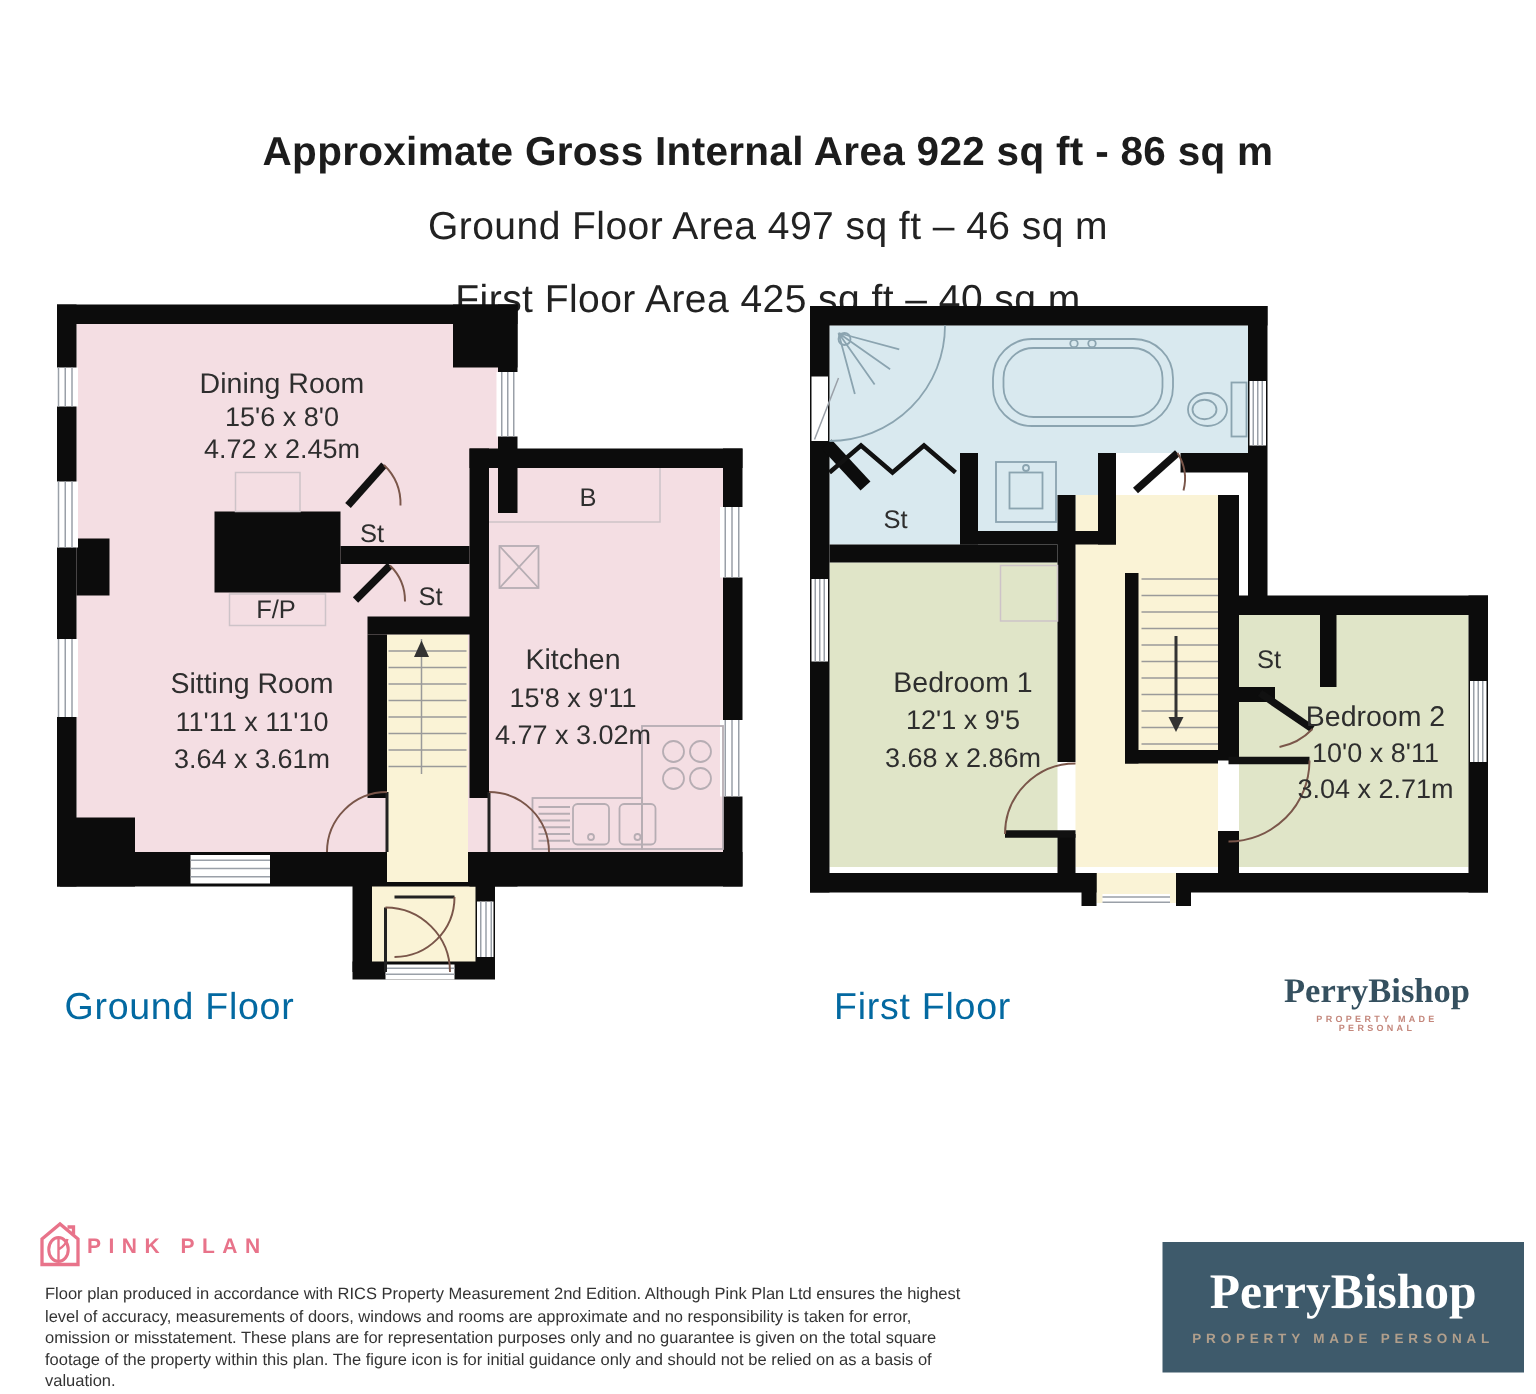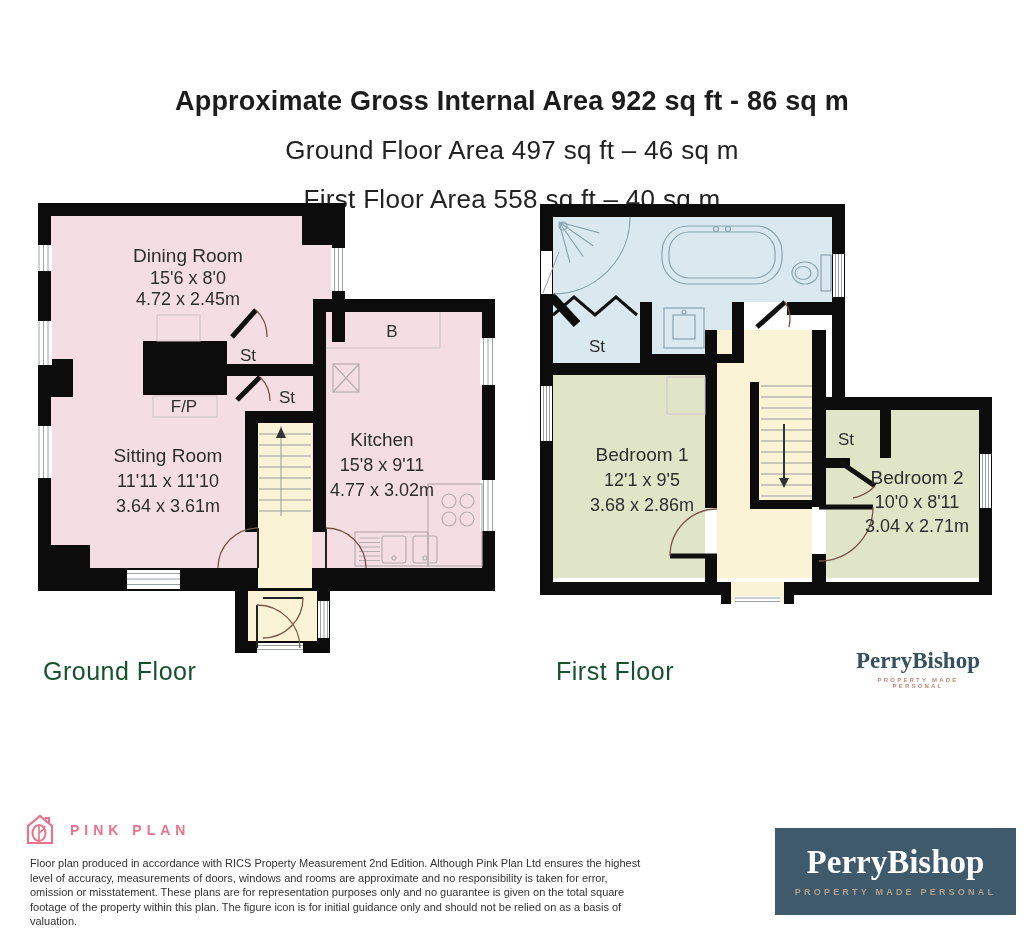--- a/index.html
+++ b/index.html
@@ -7,25 +7,25 @@
     --wall:#0c0c0c; --brand-navy:#35505f; --brand-box:#3e5a6b; --brand-tan:#b19f8c;
     --pinkplan:#e8738a;
   }
   html,body{margin:0;padding:0;background:#fff;}
   .page{position:relative;width:1024px;height:929px;background:#fff;overflow:hidden;
         font-family:"Liberation Sans", sans-serif;}
   .hdr{position:absolute;top:86px;left:0;width:1024px;text-align:center;color:#1c1c1c;}
   .hdr .l1{font-size:27px;font-weight:bold;letter-spacing:.2px;}
   .hdr .l2,.hdr .l3{font-size:26px;font-weight:400;color:#222;margin-top:18px;letter-spacing:.3px;}
   .floorplan{position:absolute;}
-  .floor-label{position:absolute;font-size:25px;color:#14532d;letter-spacing:.5px;}
+  .floor-label{position:absolute;font-size:25px;color:#0369a1;letter-spacing:.5px;}
   .small-logo{position:absolute;left:852px;top:648px;width:132px;text-align:center;}
   .small-logo .nm{font-family:"Liberation Serif", serif;font-weight:bold;font-size:23px;color:var(--brand-navy);}
   .small-logo .tg{font-size:6px;letter-spacing:2.2px;color:#c4877c;margin-top:3px;font-weight:bold;}
-  .pinkplan{position:absolute;left:22px;top:812px;display:flex;align-items:center;gap:12px;}
+  .pinkplan{position:absolute;left:22px;top:812px;display:flex;align-items:center;}
   .pinkplan .pp-name{font-size:14px;font-weight:bold;letter-spacing:5px;color:var(--pinkplan);}
   .disclaimer{position:absolute;left:30px;top:856px;width:618px;font-size:11px;line-height:14.6px;color:#333;}
   .brandbox{position:absolute;left:775px;top:828px;width:241px;height:87px;background:var(--brand-box);
             display:flex;flex-direction:column;align-items:center;justify-content:center;}
   .brandbox .nm{font-family:"Liberation Serif", serif;font-weight:bold;font-size:33px;color:#fff;line-height:1;}
   .brandbox .tg{font-size:9px;letter-spacing:3.2px;color:var(--brand-tan);margin-top:8px;font-weight:bold;}
   
   .wall{fill:var(--wall);}
   .pink{fill:var(--room-pink);} .cream{fill:var(--room-cream);}
   .blue{fill:var(--room-blue);} .green{fill:var(--room-green);}
@@ -42,21 +42,21 @@
   .ann{font:17px "Liberation Sans", sans-serif;fill:#2e2e2e;text-anchor:middle;}
 </style>
 </head>
 <body>
 
 <div class="page">
 
   <div class="hdr">
     <div class="l1">Approximate Gross Internal Area 922 sq ft - 86 sq m</div>
     <div class="l2">Ground Floor Area 497 sq ft – 46 sq m</div>
-    <div class="l3">First Floor Area 558 sq ft – 40 sq m</div>
+    <div class="l3">First Floor Area 425 sq ft – 40 sq m</div>
   </div>
 
   <svg class="floorplan" style="left:30px;top:196px;" width="480" height="465" viewBox="0 0 480 465">
 
     <g>
       <rect class="pink" x="21" y="20" width="281" height="355"></rect>
       <rect class="pink" x="296" y="116" width="156" height="259"></rect>
       <rect class="cream" x="228" y="227" width="54" height="168"></rect>
       <rect class="cream" x="213" y="392" width="87" height="60"></rect>
     </g>

